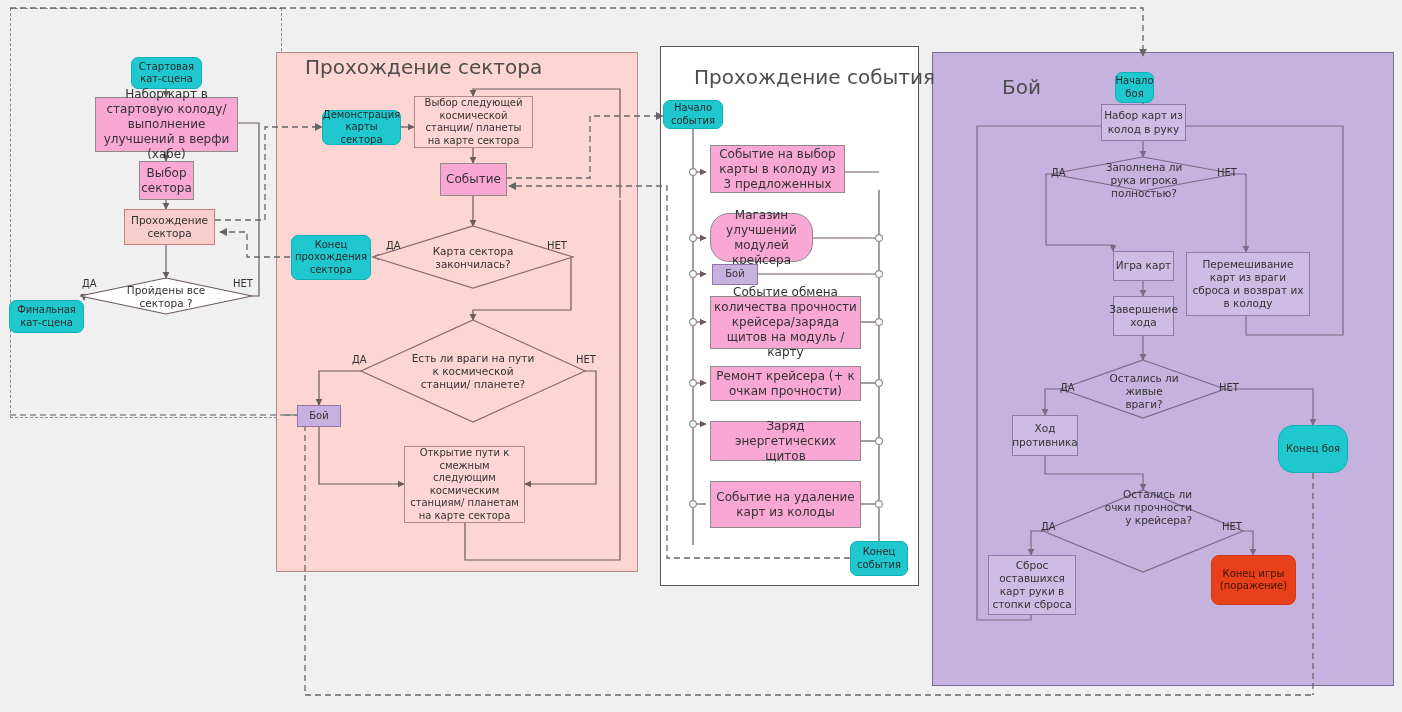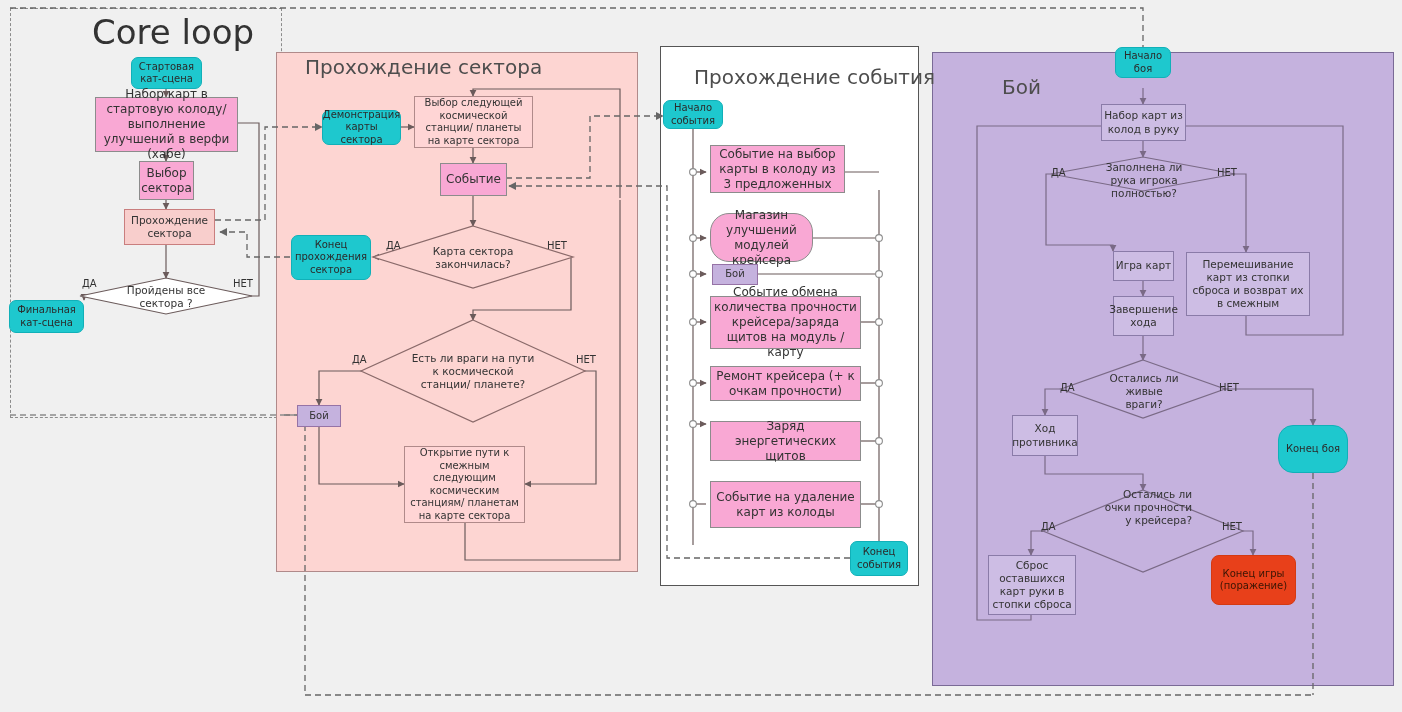--- a/index.html
+++ b/index.html
@@ -172,21 +172,20 @@
       <polygon points="473,226 573,257 473,288 373,257"></polygon>
       <polygon points="473,320 585,371 473,422 361,371"></polygon>
     </g>
     <g fill="#c5b2de" stroke="#7a6a86" stroke-width="1.2">
       <polygon points="1143,157 1235,174 1143,191 1051,174"></polygon>
       <polygon points="1143,360 1225,389 1143,418 1061,389"></polygon>
       <polygon points="1143,490 1243,531 1143,572 1043,531"></polygon>
     </g>
   </svg>
 
-  <div class="big-title" style="left:92px;top:12px;">Core loop</div>
   <div class="zone-title" style="left:305px;top:55px;">Прохождение сектора</div>
   <div class="zone-title" style="left:694px;top:65px;">Прохождение события</div>
   <div class="zone-title" style="left:1002px;top:75px;">Бой</div>
 
   <div class="node term" style="left:131px;top:57px;width:71px;height:32px;">Стартовая кат-сцена</div>
 
   <div class="node rect-plain" style="left:95px;top:97px;width:143px;height:55px;padding:2px 3px;">Набор карт в стартовую колоду/ выполнение улучшений в верфи (хабе)</div>
 
   <div class="node rect-plain" style="left:139px;top:161px;width:55px;height:39px;">Выбор сектора</div>
 
@@ -229,29 +228,29 @@
   <div class="node rect-plain" style="left:710px;top:296px;width:151px;height:53px;padding:2px 3px;">Событие обмена количества прочности крейсера/заряда щитов на модуль / карту</div>
 
   <div class="node rect-plain" style="left:710px;top:366px;width:151px;height:35px;padding:2px 3px;">Ремонт крейсера (+ к очкам прочности)</div>
 
   <div class="node rect-plain" style="left:710px;top:421px;width:151px;height:40px;padding:2px 3px;">Заряд энергетических щитов</div>
 
   <div class="node rect-plain" style="left:710px;top:481px;width:151px;height:47px;padding:2px 3px;">Событие на удаление карт из колоды</div>
 
   <div class="node term" style="left:850px;top:541px;width:58px;height:35px;">Конец события</div>
 
-  <div class="node term" style="left:1115px;top:47px;width:56px;height:31px;">Начало боя</div>
+  <div class="node term" style="left:1115px;top:72px;width:39px;height:31px;">Начало боя</div>
 
   <div class="node rect-on-purple" style="left:1101px;top:104px;width:85px;height:37px;">Набор карт из колод в руку</div>
 
   <div class="dtext" style="left:1100px;top:161px;width:88px;">Заполнена ли рука игрока полностью?</div>
   <div class="diamond-label" style="left:1051px;top:167px;">ДА</div>
   <div class="diamond-label" style="left:1217px;top:167px;">НЕТ</div>
 
-  <div class="node rect-on-purple" style="left:1186px;top:252px;width:124px;height:64px;padding:2px 3px;">Перемешивание карт из стопки сброса и возврат их в смежным</div>
+  <div class="node rect-on-purple" style="left:1186px;top:252px;width:124px;height:64px;padding:2px 3px;">Перемешивание карт из враги сброса и возврат их в колоду</div>
 
   <div class="node rect-on-purple" style="left:1113px;top:251px;width:61px;height:30px;">Игра карт</div>
 
   <div class="node rect-on-purple" style="left:1113px;top:296px;width:61px;height:40px;">Завершение хода</div>
 
   <div class="dtext" style="left:1108px;top:372px;width:72px;">Остались ли живые враги?</div>
   <div class="diamond-label" style="left:1060px;top:382px;">ДА</div>
   <div class="diamond-label" style="left:1219px;top:382px;">НЕТ</div>
 
   <div class="node rect-on-purple" style="left:1012px;top:415px;width:66px;height:41px;">Ход противника</div>

